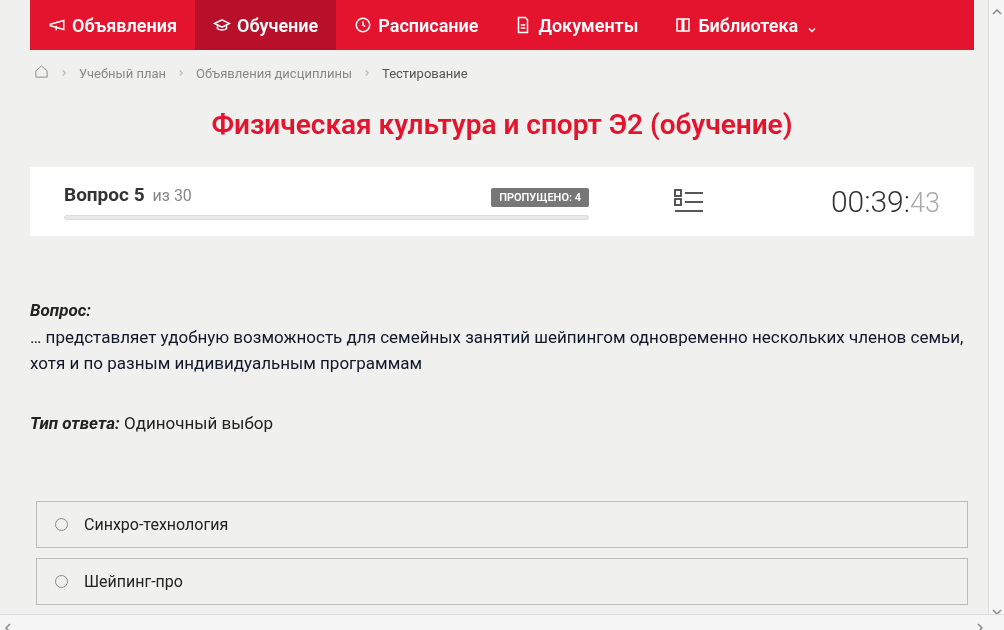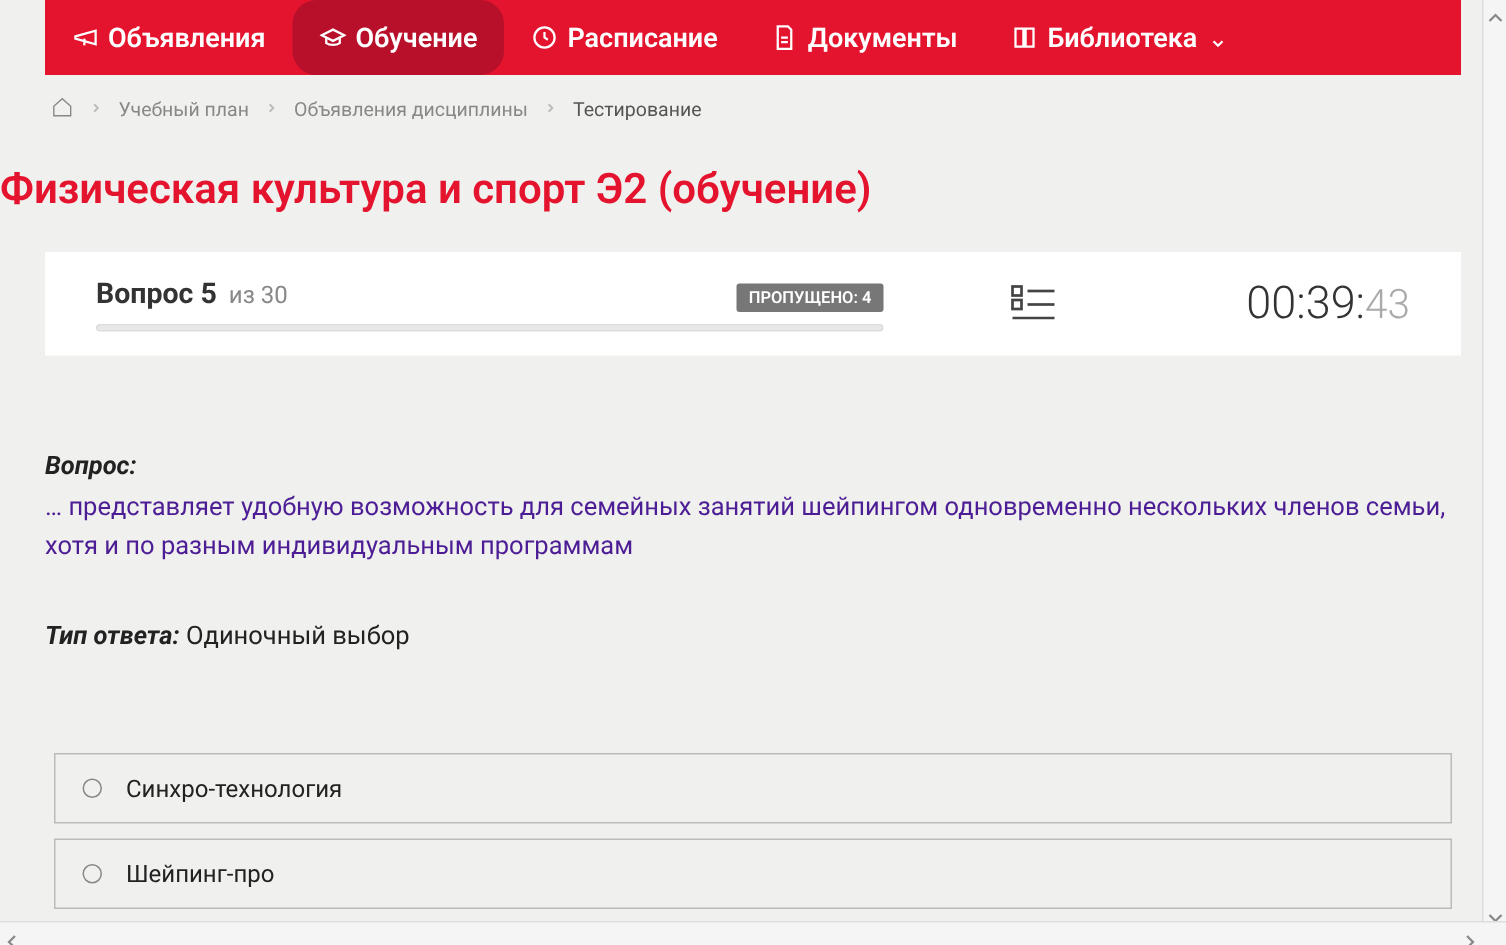--- a/index.html
+++ b/index.html
@@ -26,21 +26,20 @@
     .nav-item {
       display: flex;
       align-items: center;
       gap: 6px;
       padding: 11px 18px;
       color: #fff;
       font-size: 18px;
       font-weight: 600;
       cursor: pointer;
       white-space: nowrap;
-      border-radius: 16px;
     }
     .nav-item.active {
       background: #b8102a;
     }
     .nav-icon {
       width: 18px;
       height: 18px;
       display: inline-flex;
       align-items: center;
       justify-content: center;
@@ -56,21 +55,21 @@
       gap: 10px;
       padding: 14px 34px;
       font-size: 13px;
       color: #888;
     }
     .breadcrumb .bc-link { color: #888; cursor: pointer; }
     .breadcrumb .bc-current { color: #555; }
     .bc-sep svg { width: 10px; height: 10px; }
     .home-ic svg { width: 15px; height: 15px; }
     .page-title {
-      text-align: left;
+      text-align: center;
       color: #e4142e;
       font-size: 28px;
       font-weight: 600;
       padding: 12px 0 26px;
     }
     .status-bar {
       background: #fff;
       margin: 0 30px;
       padding: 16px 34px;
       display: flex;
@@ -122,21 +121,21 @@
     }
     .q-heading {
       font-size: 17px;
       color: #222;
       font-style: italic;
       font-weight: 700;
       margin-bottom: 4px;
     }
     .q-text {
       font-size: 17px;
-      color: #4c1d95;
+      color: #0f172a;
       line-height: 1.55;
       margin-bottom: 36px;
     }
     .ans-type-row {
       font-size: 17px;
       color: #222;
       margin-bottom: 68px;
     }
     .ans-type-label { font-style: italic; font-weight: 700; }
     .answers { padding: 0 6px; }

